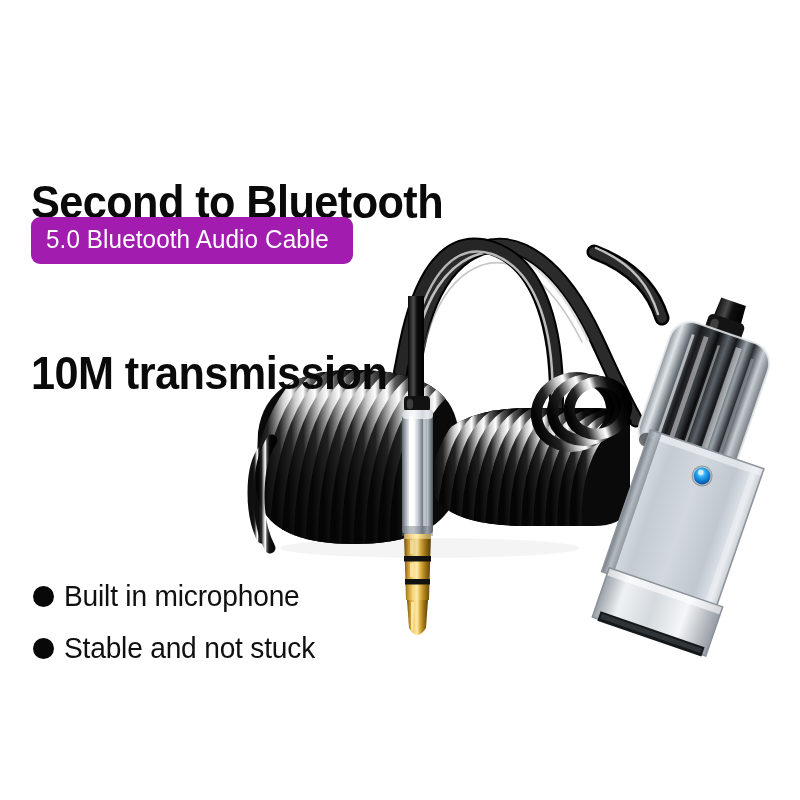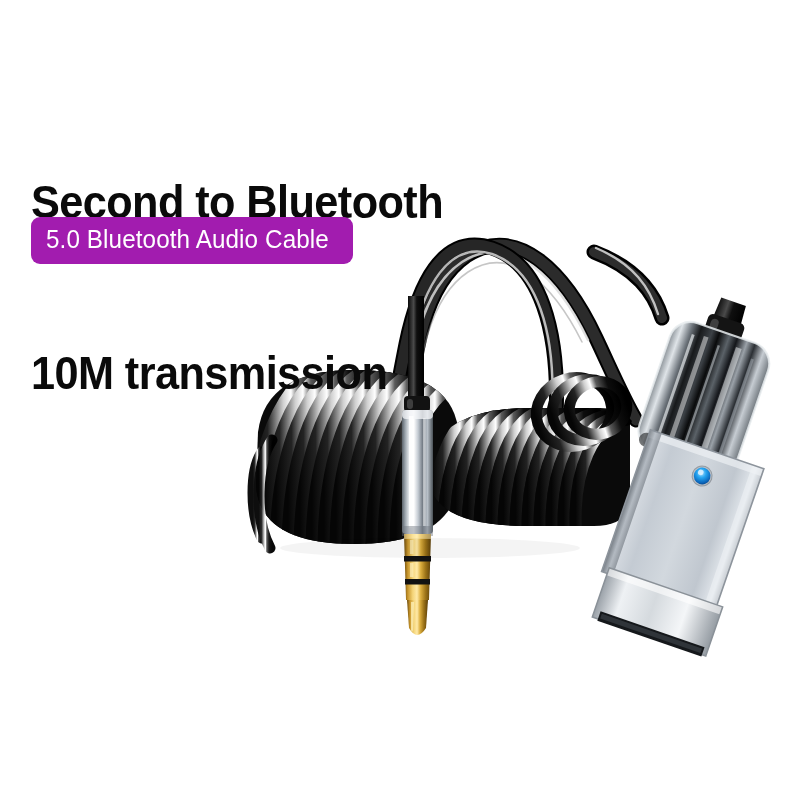--- a/index.html
+++ b/index.html
@@ -296,15 +296,23 @@
   <div class="headline">
     <span class="ln">Second to Bluetooth</span>
     <span class="ln">10M transmission</span>
   </div>
 
   <div class="badge">
     <span>5.0 Bluetooth Audio Cable</span>
   </div>
 
   <div class="bullets">
+    <div class="bullet">
+      <span class="dot"></span>
+      <span class="btext">Built in microphone</span>
+    </div>
+    <div class="bullet">
+      <span class="dot"></span>
+      <span class="btext">Stable and not stuck</span>
+    </div>
   </div>
 
 </div>
 
 </body></html>

